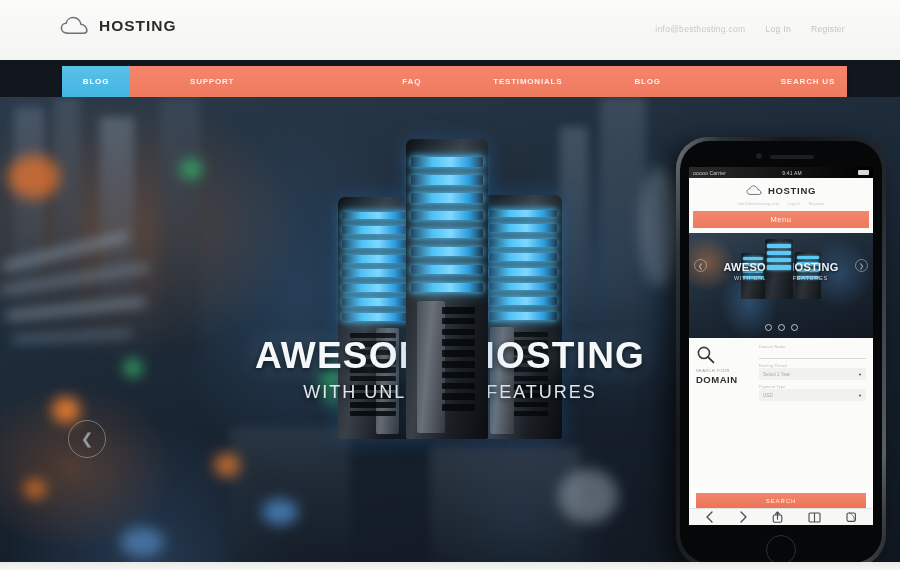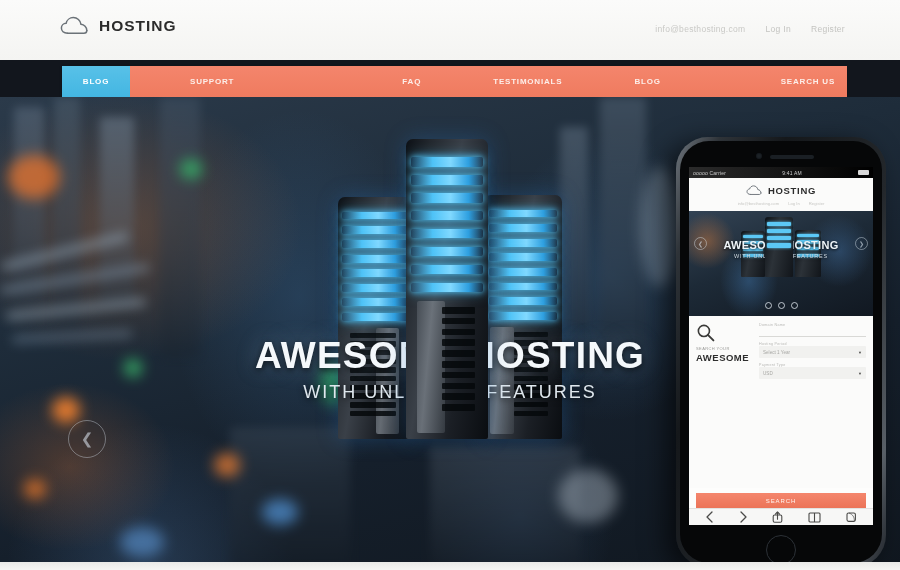--- a/index.html
+++ b/index.html
@@ -452,20 +452,21 @@
                 <path d="M7.5 17.2 C3.6 17.2 1.4 14.8 1.4 12.1 C1.4 9.5 3.5 7.4 6.1 7.3 C6.8 4.0 9.8 1.6 13.3 1.6 C17.2 1.6 20.5 4.5 21.0 8.3 C24.2 8.6 26.8 11.2 26.8 14.4" fill="none" stroke="#73797f" stroke-width="1.8" stroke-linecap="round"></path>
                 <path d="M26.8 14.4 C26.8 16.0 25.5 17.2 23.9 17.2 L7.5 17.2" fill="none" stroke="#73797f" stroke-width="1.8" stroke-linecap="round"></path>
               </svg>
               <span class="m-logo-text">HOSTING</span>
             </div>
             <div class="m-hdr-links">
               <span>info@besthosting.com</span>
               <span>Log In</span>
               <span>Register</span>
             </div>
+            <div class="m-menu">Menu</div>
           </div>
 
           <div class="m-hero">
             <div class="m-servers">
               <div class="m-tower" style="left:0; top:14px; width:24px; height:46px;">
                 <div class="mled" style="top:8%"></div>
                   <div class="mled" style="top:22%"></div>
                 <div class="mled" style="top:36%"></div>
                   <div class="mled" style="top:50%"></div>
               </div>
@@ -497,21 +498,21 @@
             </div>
           </div>
 
           <div class="m-search">
             <div class="m-search-left">
               <svg class="m-mag" viewBox="0 0 24 24">
                 <circle cx="10" cy="10" r="7" fill="none" stroke="#3a3a38" stroke-width="2"></circle>
                 <line x1="15" y1="15" x2="22" y2="22" stroke="#3a3a38" stroke-width="2.4" stroke-linecap="round"></line>
               </svg>
               <div class="m-sl-top">SEARCH YOUR</div>
-              <div class="m-sl-big">AWESOME</div>
+              <div class="m-sl-big">DOMAIN</div>
             </div>
             <div class="m-search-right">
               <div>
                 <div class="m-field-lbl">Domain Name</div>
                 <div class="m-input"></div>
               </div>
               <div>
                 <div class="m-field-lbl">Hosting Period</div>
                 <div class="m-select">
                   <span>Select 1 Year</span>

